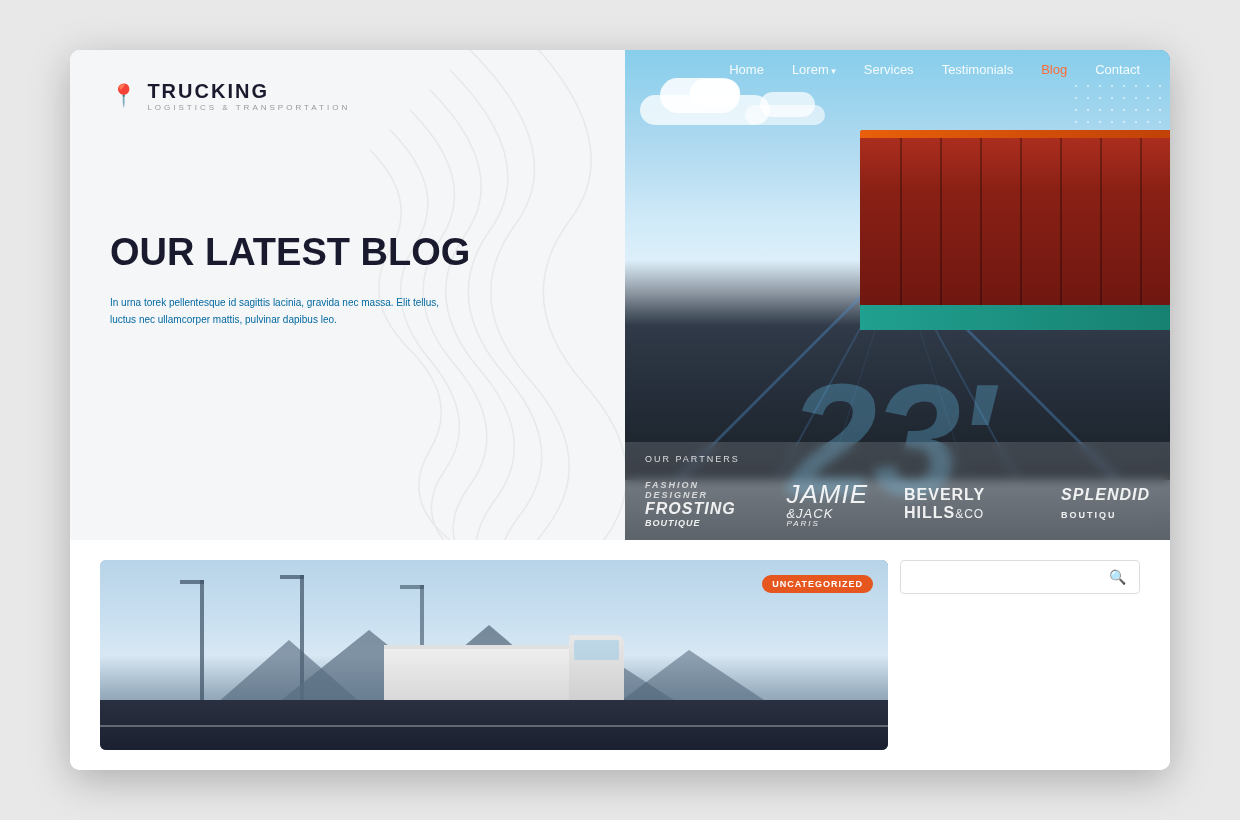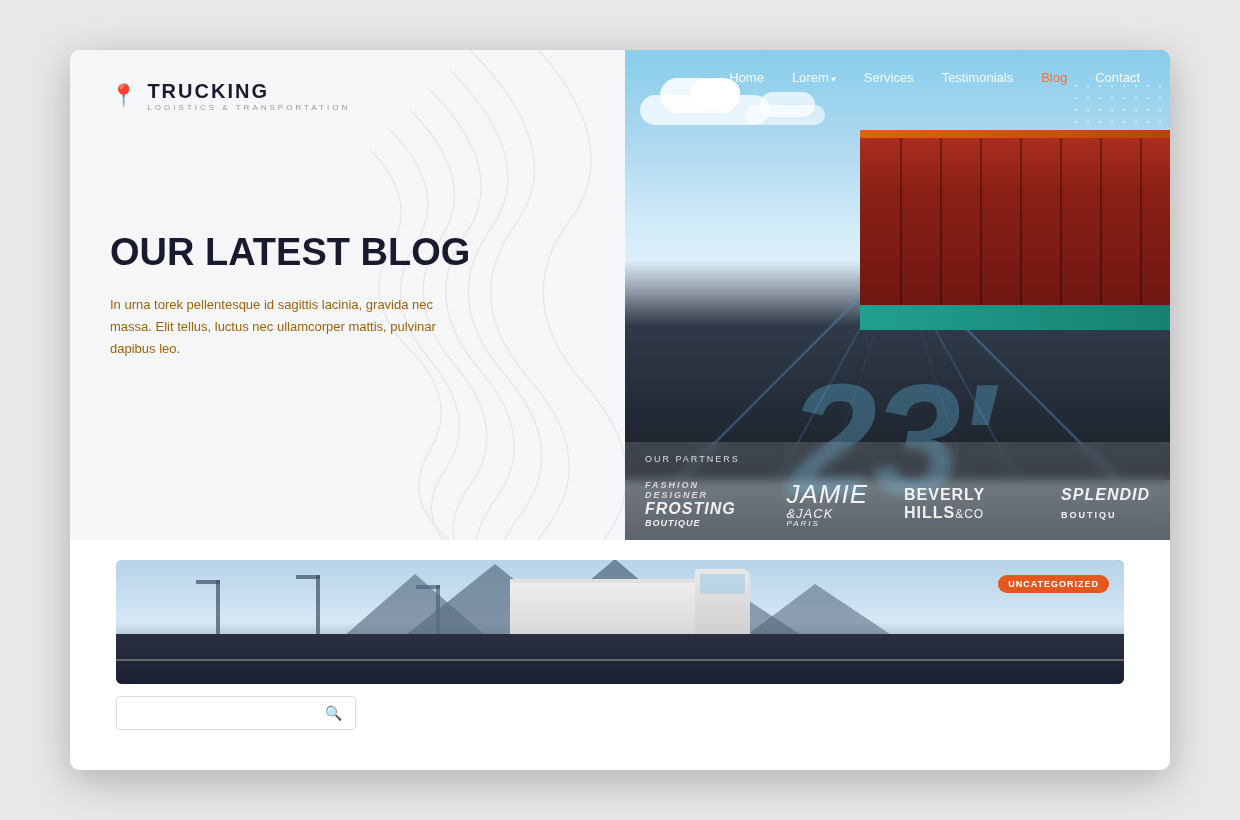--- a/index.html
+++ b/index.html
@@ -99,22 +99,22 @@
     .blog-heading {
       font-size: 38px;
       font-weight: 900;
       color: #1a1a2e;
       text-transform: uppercase;
       line-height: 1.1;
       margin-bottom: 20px;
     }
 
     .blog-description {
-      font-size: 13px;
-      color: #a16207;
+      font-size: 10px;
+      color: #0369a1;
       line-height: 1.7;
       max-width: 340px;
     }
 
     
     .right-panel {
       flex: 1;
       position: relative;
       background: linear-gradient(135deg, #87CEEB 0%, #4a9fc8 30%, #2c7a9e 60%, #1a5c7a 100%);
       overflow: hidden;
@@ -133,21 +133,21 @@
 
     
     .nav-bar {
       position: absolute;
       top: 0;
       left: 0;
       right: 0;
       display: flex;
       align-items: center;
       justify-content: flex-end;
-      padding: 20px 30px;
+      padding: 12px 30px;
       z-index: 10;
     }
 
     .nav-items {
       display: flex;
       gap: 28px;
       align-items: center;
     }
 
     .nav-item {
@@ -211,24 +211,23 @@
 
     .partner-logo.bh {
       letter-spacing: 0;
     }
 
     
     .bottom-section {
       display: flex;
       height: 230px;
       background: #fff;
-      padding: 20px 46px;
+      padding: 20px 30px;
       gap: 12px;
       overflow: hidden;
-      flex-direction: column;
     }
 
     
     .blog-card-area {
       flex: 1;
       position: relative;
       border-radius: 6px;
       overflow: hidden;
       background: linear-gradient(135deg, #b0c8e0 0%, #8aafcc 50%, #6090b0 100%);
     }

